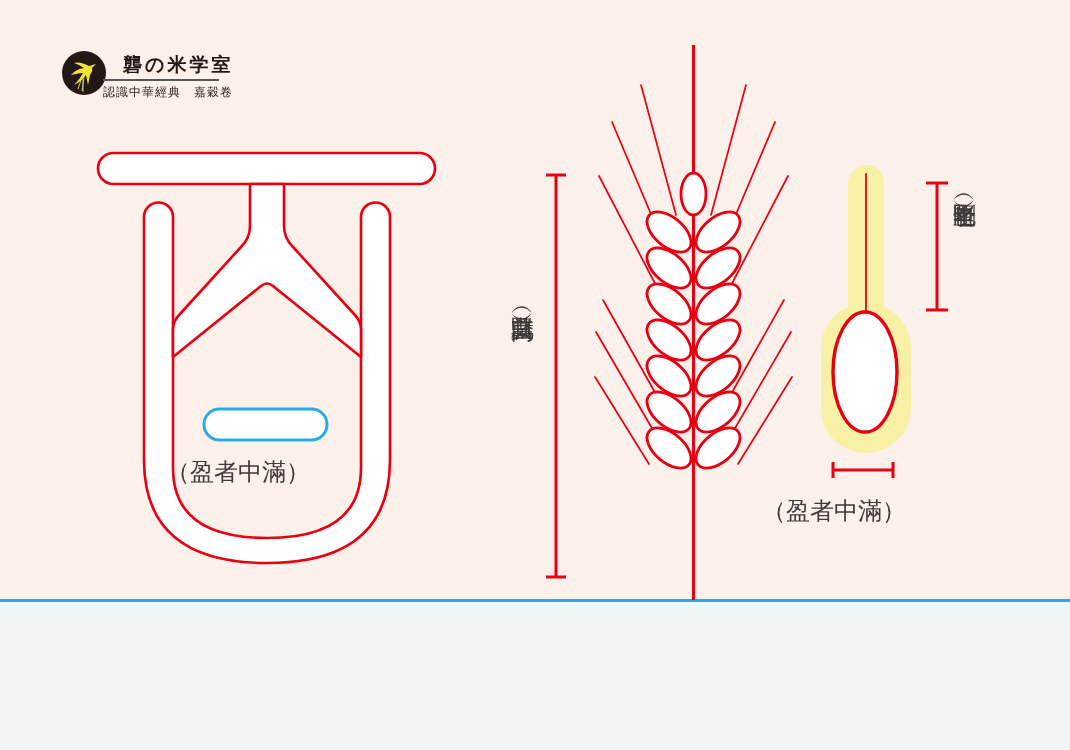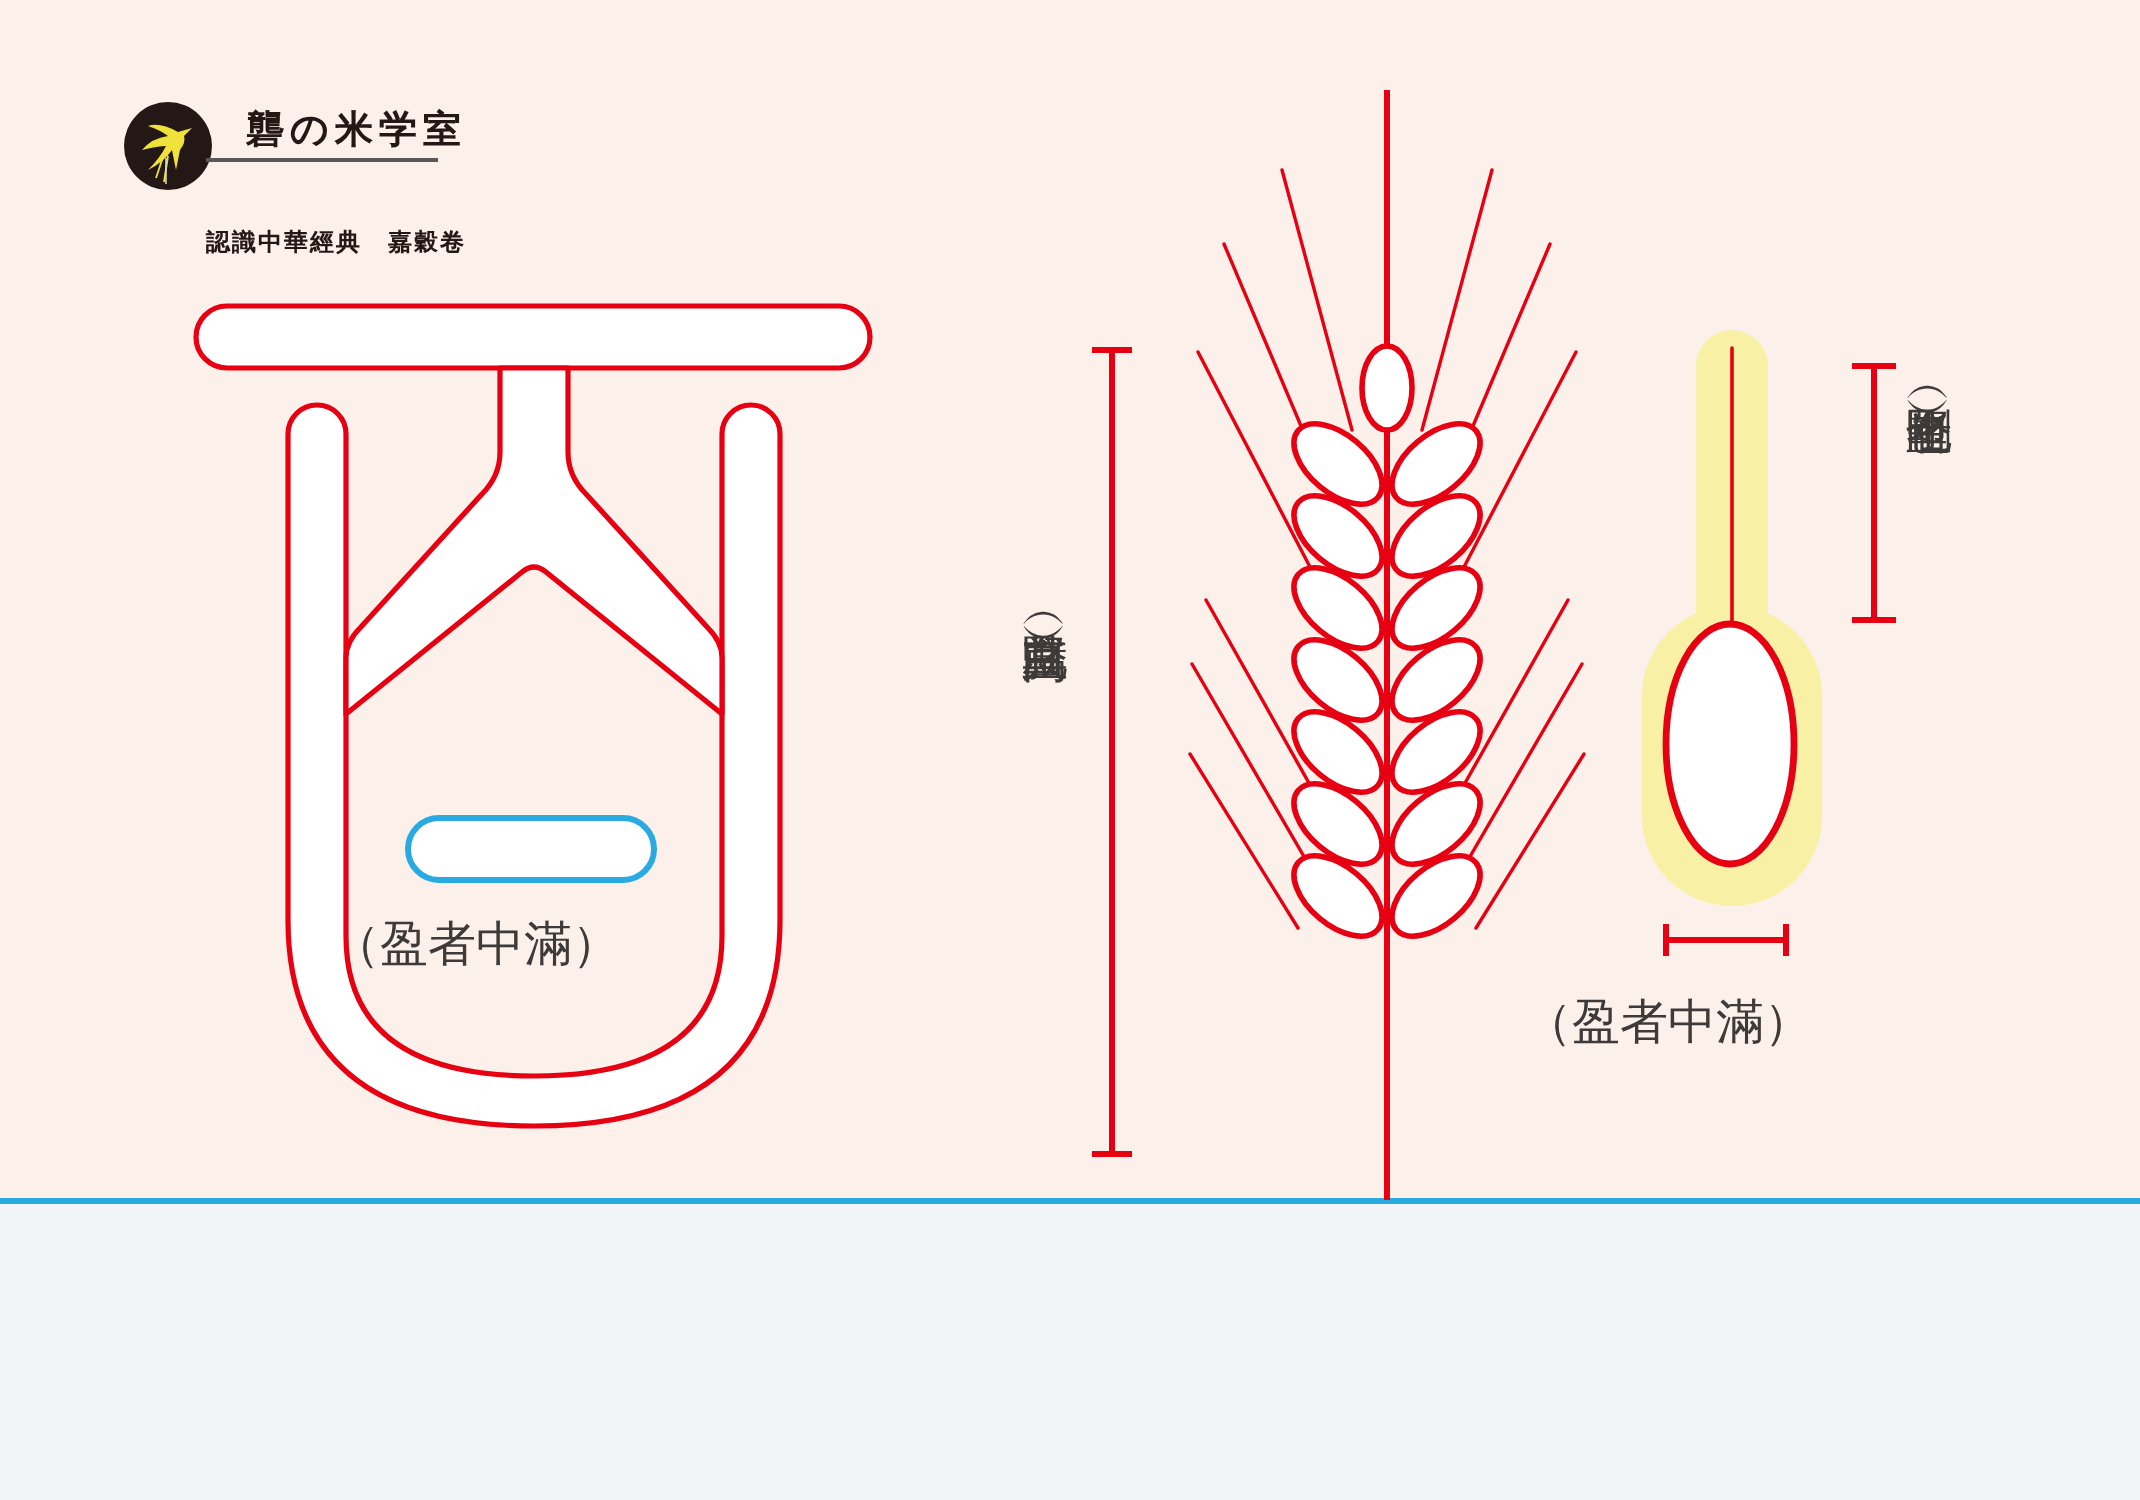--- a/index.html
+++ b/index.html
@@ -7,22 +7,22 @@
   .stage{position:relative;width:1070px;height:750px;overflow:hidden;background:var(--bg-top);}
   .bg-bottom{position:absolute;left:0;top:602px;width:1070px;height:148px;background:var(--bg-bottom);}
   .ground{position:absolute;left:0;top:599px;width:1070px;height:3px;background:var(--blue);}
   .art{position:absolute;left:0;top:0;}
 
   
   .logo{position:absolute;left:62px;top:51px;width:44px;height:44px;}
   .logo-title{position:absolute;left:103px;top:52px;width:220px;font-size:19px;font-weight:900;
     color:var(--logo-dark);letter-spacing:3px;white-space:nowrap;margin-left:20px;}
   .logo-rule{position:absolute;left:103px;top:79px;width:116px;height:2px;background:#595757;}
-  .logo-sub{position:absolute;left:103px;top:84px;width:260px;font-size:12px;font-weight:700;
-    color:var(--logo-dark);letter-spacing:1px;white-space:nowrap;margin-top:29px;}
+  .logo-sub{position:absolute;left:103px;top:84px;width:260px;font-size:12px;font-weight:400;
+    color:var(--logo-dark);letter-spacing:1px;white-space:nowrap;}
 
   
   .cap{position:absolute;color:var(--text-dark);font-weight:500;}
   .cap-h{font-size:24px;white-space:nowrap;}
   .cap-v{font-size:23px;writing-mode:vertical-rl;text-orientation:mixed;white-space:nowrap;line-height:1;}
   .cap-seal{left:166px;top:456px;width:200px;}
   .cap-wheat{left:511px;top:299px;}
   .cap-awn{left:953px;top:186px;}
   .cap-width{left:762px;top:495px;width:200px;}
 

